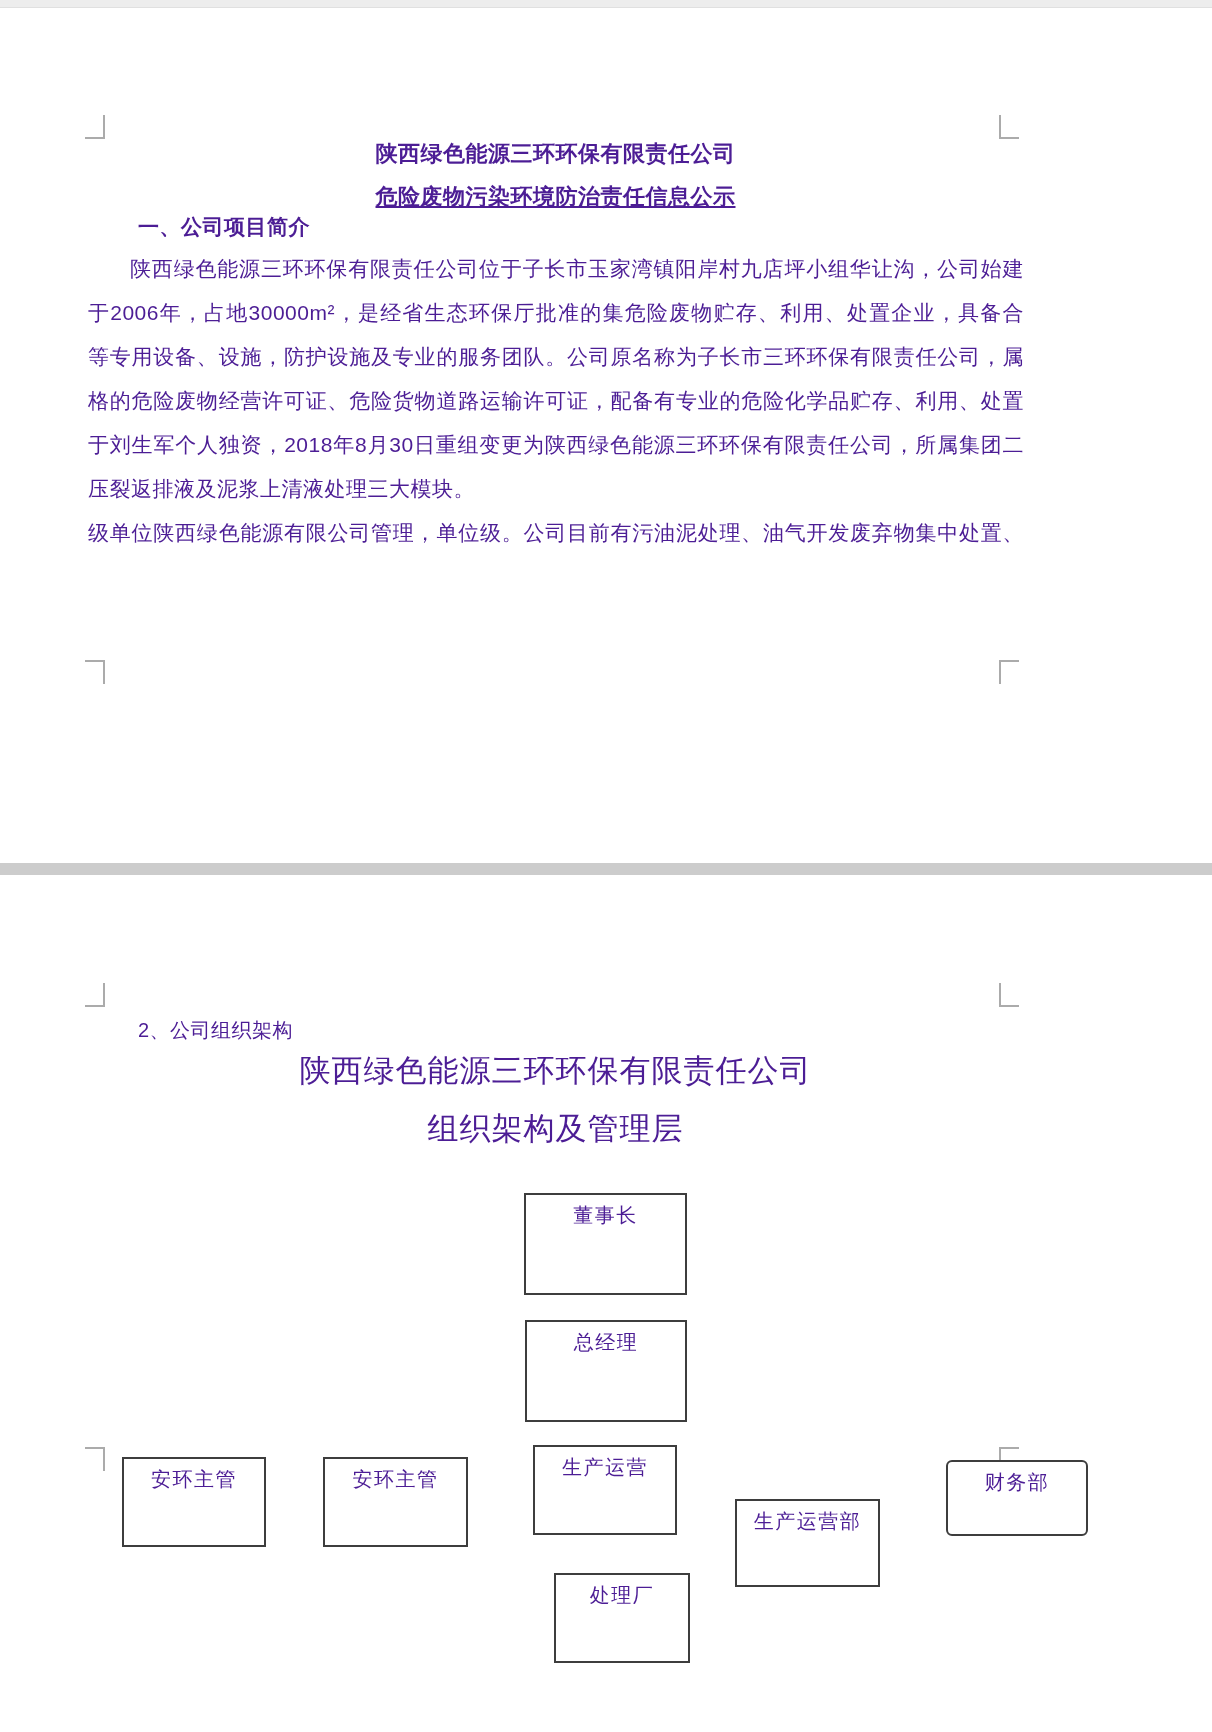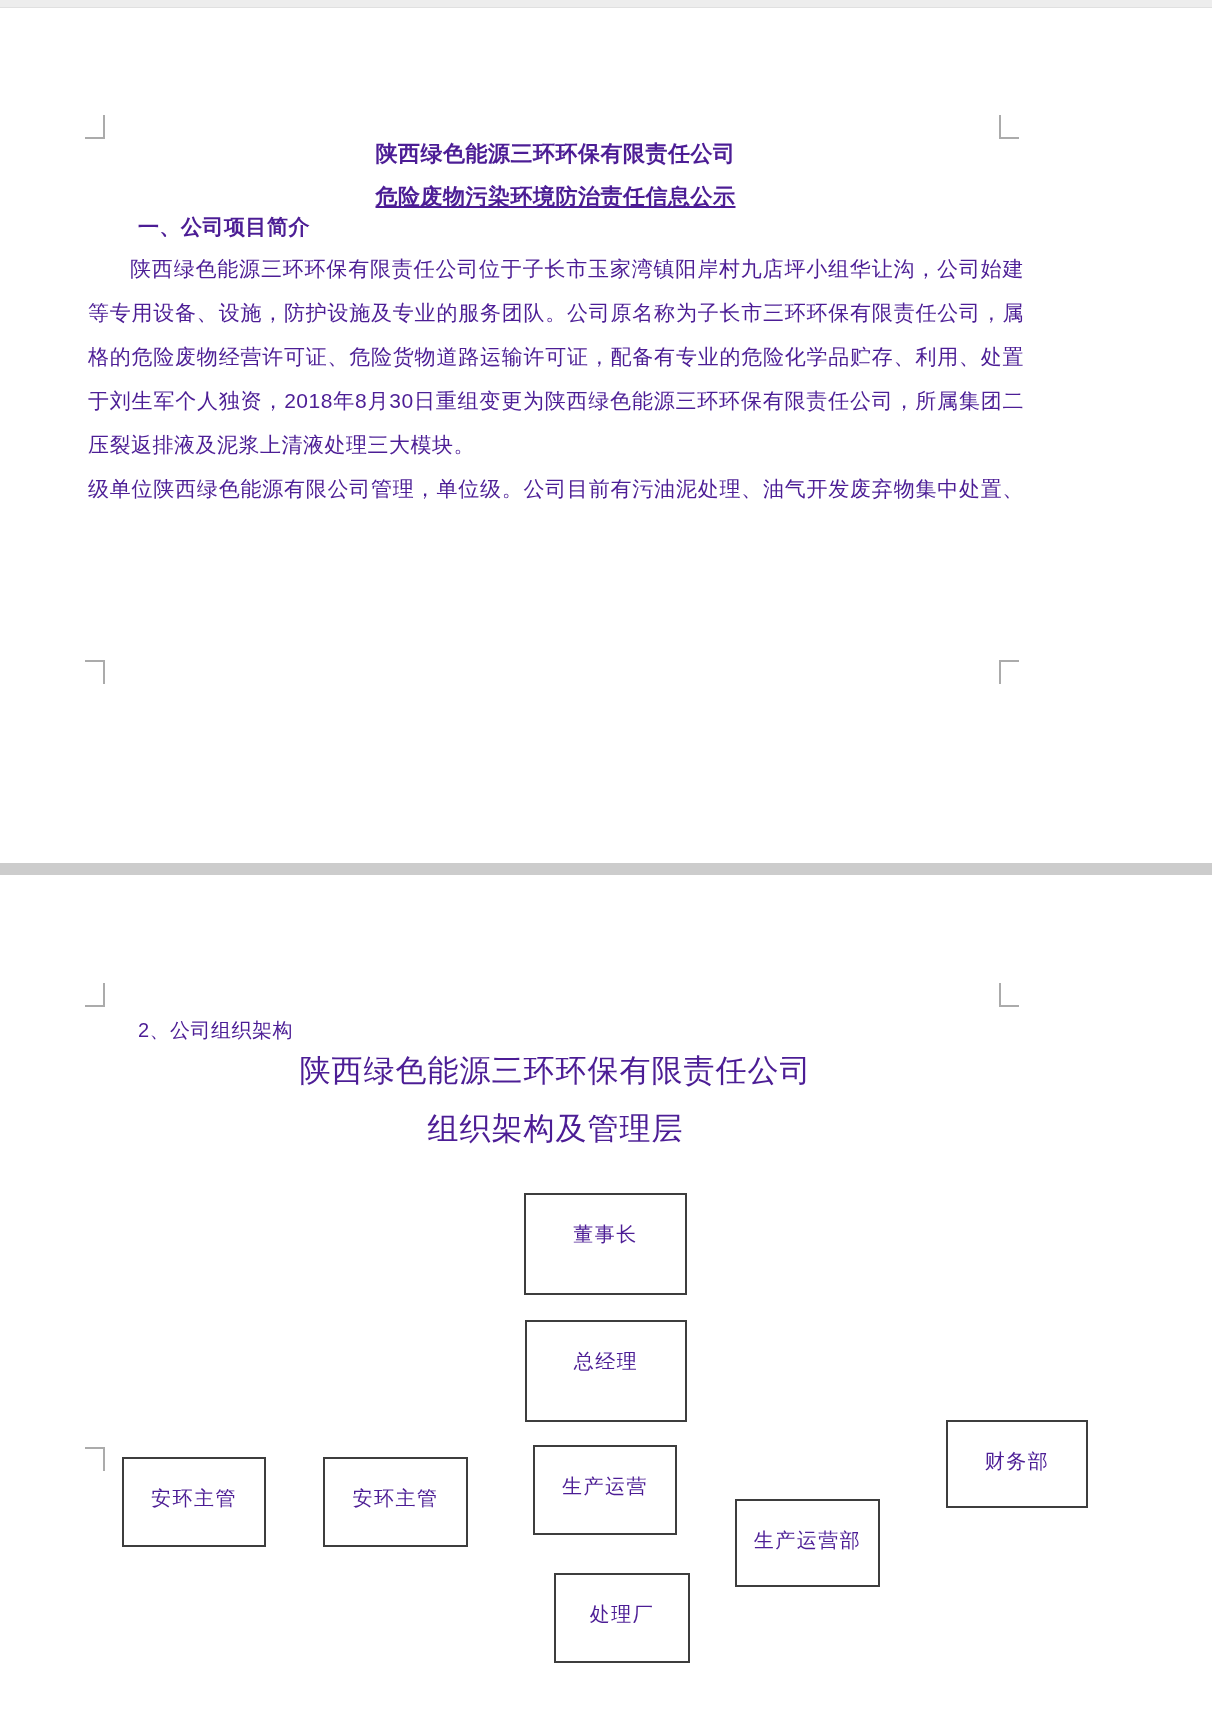--- a/index.html
+++ b/index.html
@@ -65,29 +65,29 @@
   .org-title.l1{top:1053px;}
   .org-title.l2{top:1111px;}
   .org-box{
     position:absolute;
     background:#ffffff;
     border:2px solid #3d3d3d;
     box-sizing:border-box;
     text-align:center;
     font-size:20px;
     letter-spacing:1.5px;
-    padding-top:26px;
+    padding-top:7px;
   }
   .box-chairman     {left:524px;top:1193px;width:163px;height:102px;}
   .box-gm           {left:525px;top:1320px;width:162px;height:102px;}
   .box-prod-op      {left:533px;top:1445px;width:144px;height:90px;}
   .box-office       {left:122px;top:1457px;width:144px;height:90px;}
   .box-safety       {left:323px;top:1457px;width:145px;height:90px;}
   .box-prod-op-dept {left:735px;top:1463px;width:145px;height:88px;margin-top:36px;}
-  .box-finance      {left:946px;top:1420px;width:142px;height:88px;}
+  .box-finance      {left:946px;top:1460px;width:142px;height:76px;border-radius:6px;}
   .box-plant        {left:554px;top:1573px;width:136px;height:90px;}
 </style>
 </head>
 <body>
 
 <div class="screen">
 
   <div class="top-strip"></div>
 
   <div>
@@ -95,20 +95,21 @@
     <div class="mark tr" style="left:999px;top:115px;"></div>
     <div class="mark bl" style="left:85px;top:660px;"></div>
     <div class="mark br" style="left:999px;top:660px;"></div>
 
     <div class="doc-title l1">陕西绿色能源三环环保有限责任公司</div>
     <div class="doc-title l2">危险废物污染环境防治责任信息公示</div>
     <div class="section1-heading">一、公司项目简介</div>
 
     <div class="body-paragraph">
       <div class="jline first">陕西绿色能源三环环保有限责任公司位于子长市玉家湾镇阳岸村九店坪小组华让沟，公司始建</div>
+      <div class="jline">于2006年，占地30000m²，是经省生态环保厅批准的集危险废物贮存、利用、处置企业，具备合</div>
       <div class="jline">等专用设备、设施，防护设施及专业的服务团队。公司原名称为子长市三环环保有限责任公司，属</div>
       <div class="jline">格的危险废物经营许可证、危险货物道路运输许可证，配备有专业的危险化学品贮存、利用、处置</div>
       <div class="jline">于刘生军个人独资，2018年8月30日重组变更为陕西绿色能源三环环保有限责任公司，所属集团二</div>
       <div class="jline last">压裂返排液及泥浆上清液处理三大模块。</div>
       <div class="jline">级单位陕西绿色能源有限公司管理，单位级。公司目前有污油泥处理、油气开发废弃物集中处置、</div>
     </div>
   </div>
 
   <div class="page-separator"></div>
 

